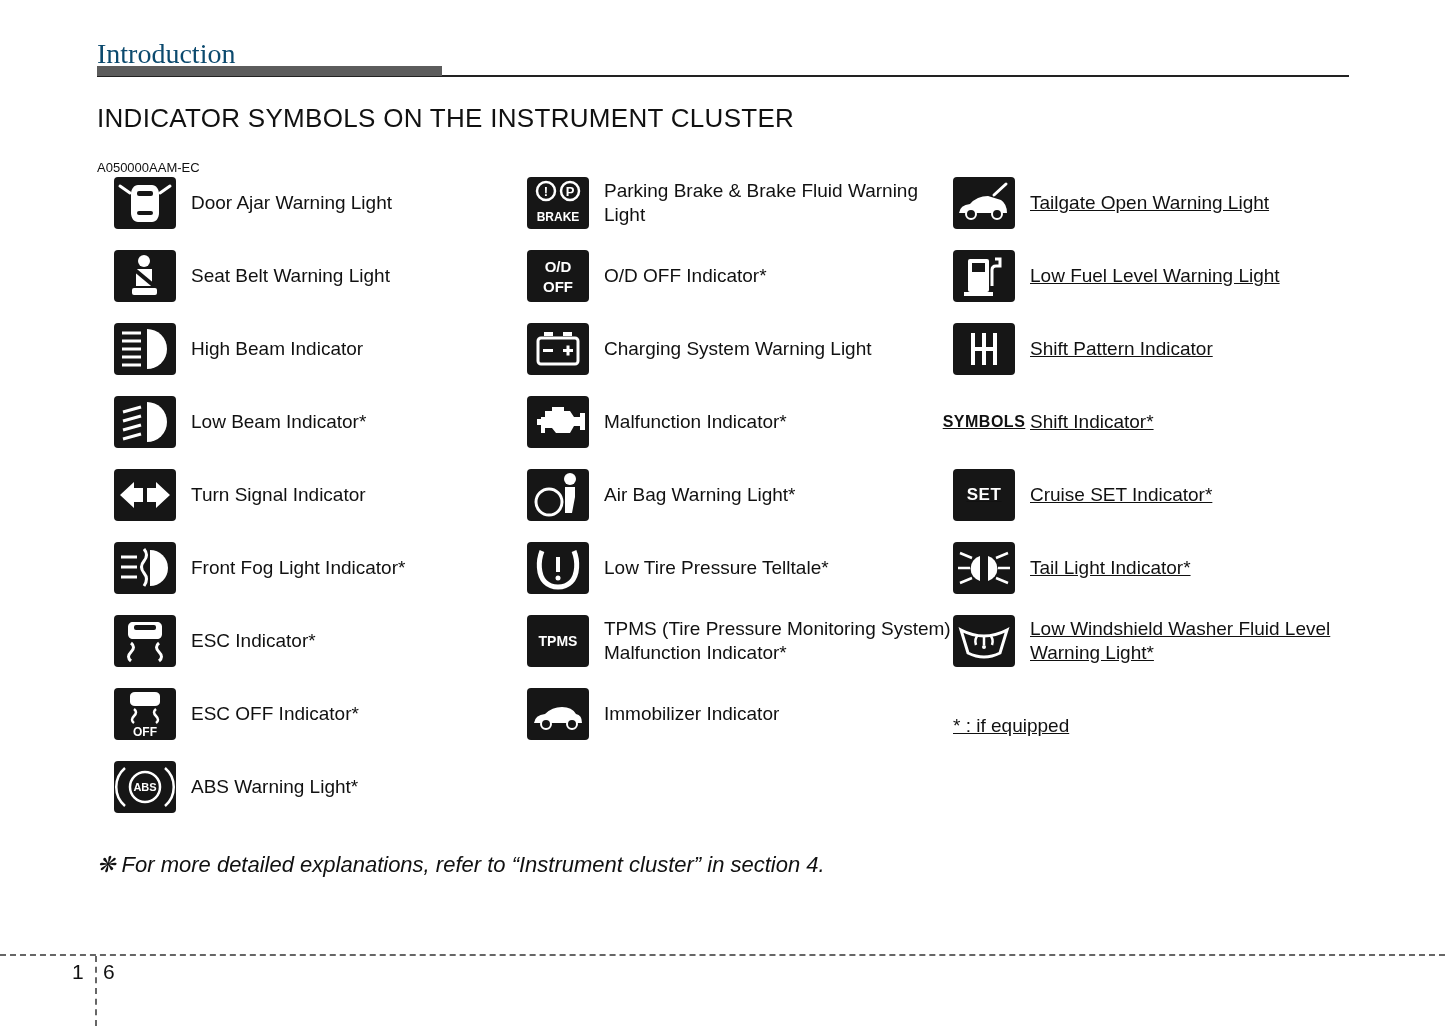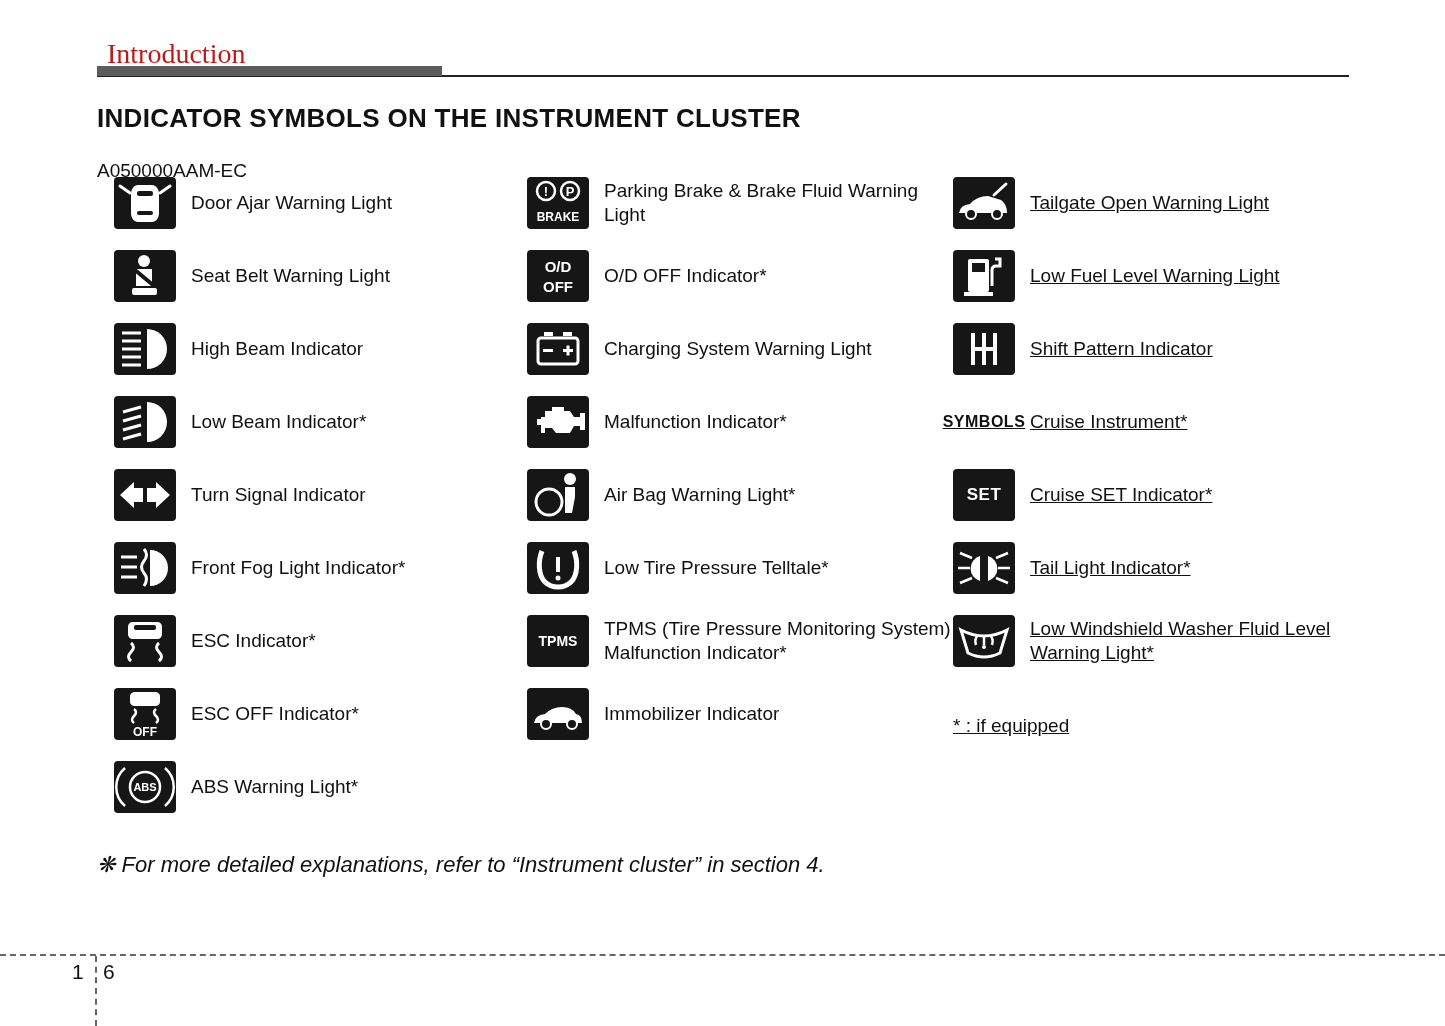--- a/index.html
+++ b/index.html
@@ -1,26 +1,26 @@
 <!DOCTYPE html>
 <html><head>
 <meta charset="utf-8">
 <style>
   * { box-sizing: border-box; margin: 0; padding: 0; }
   html,body { background:#fff; }
   body {
     width:1445px; height:1026px; position:relative; overflow:hidden;
     font-family:"Liberation Sans", sans-serif; color:#111;
   }
-  .hdr-title { position:absolute; left:107px; top:38px;
-    font-family:"Liberation Serif", serif; font-size:28px; color:#b91c1c; }
+  .hdr-title { position:absolute; left:97px; top:38px;
+    font-family:"Liberation Serif", serif; font-size:28px; color:#0c4a6e; }
   .rule-thin  { position:absolute; left:97px; top:75px; width:1252px; height:2px; background:#222; }
   .rule-thick { position:absolute; left:97px; top:66px; width:345px; height:10px; background:#5c5c5c; }
-  .page-title { position:absolute; left:97px; top:103px; font-size:26px; font-weight:bold; letter-spacing:.3px; }
-  .code { position:absolute; left:97px; top:160px; font-size:19px; }
+  .page-title { position:absolute; left:97px; top:103px; font-size:26px; font-weight:normal; letter-spacing:.3px; }
+  .code { position:absolute; left:97px; top:160px; font-size:13px; }
 
   .col { position:absolute; top:166px; display:flex; flex-direction:column; }
   .col1 { left:114px;  width:428px; }
   .col2 { left:527px; width:424px; }
   .col3 { left:953px; width:420px;text-decoration:underline; }
   .row { height:73px; display:flex; align-items:center; gap:15px; }
   .icon-box { flex:0 0 auto; width:62px; height:52px; background:#161616; border-radius:4px;
     display:flex; flex-direction:column; align-items:center; justify-content:center; color:#fff; }
   .icon-box.light { background:transparent; color:#111; }
   .icon-box svg { width:62px; height:52px; display:block; }
@@ -272,21 +272,21 @@
           <path stroke="#fff" stroke-width="4" fill="none" d="M20 10v32M31 10v32M42 10v32M20 26h22"></path>
         </svg>
     </div>
     <div class="label">Shift Pattern Indicator</div>
   </div>
 
   <div class="row">
     <div class="icon-box light">
       <span class="cruise-text">SYMBOLS</span>
     </div>
-    <div class="label">Cruise Instrument*</div>
+    <div class="label">Shift Indicator*</div>
   </div>
 
   <div class="row">
     <div class="icon-box">
       <span class="set-text">SET</span>
     </div>
     <div class="label">Cruise SET Indicator*</div>
   </div>
 
   <div class="row">

